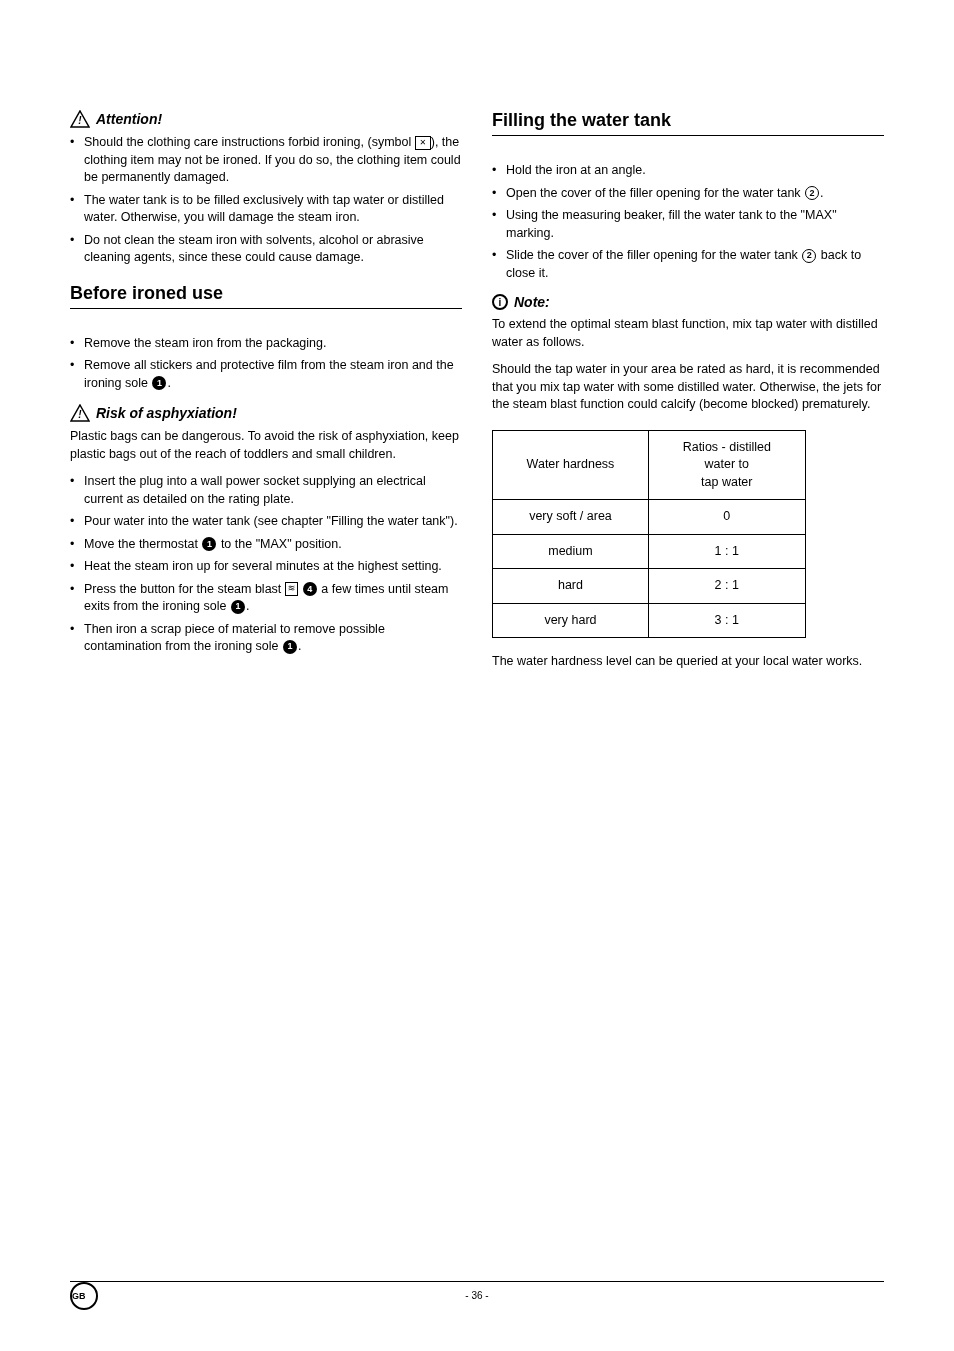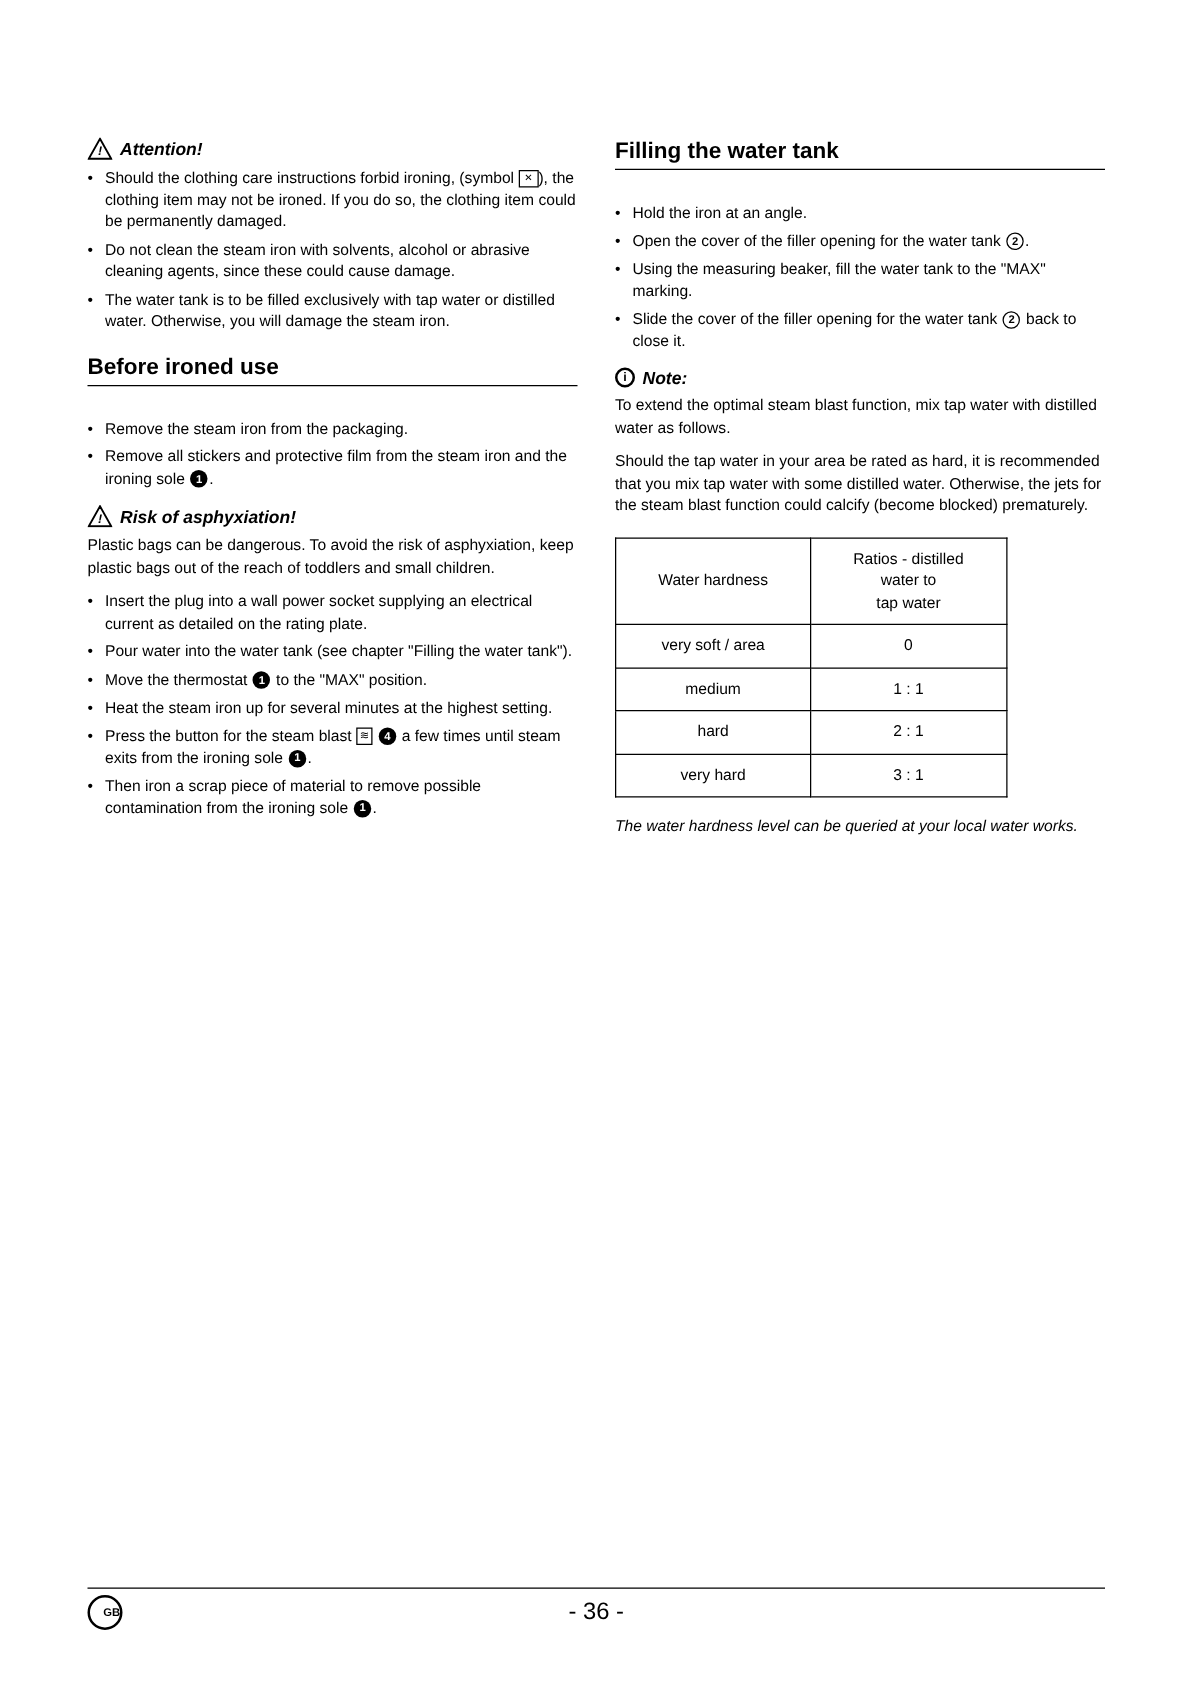--- a/index.html
+++ b/index.html
@@ -223,31 +223,31 @@
       border-top: 1px solid #000;
       padding-top: 8px;
       margin: 0 70px;
     }
 
     .footer-gb {
       position: absolute;
       left: 0;
       display: flex;
       align-items: center;
-      justify-content: flex-end;
+      justify-content: flex-start;
       width: 28px;
       height: 28px;
       border: 2px solid #000;
       border-radius: 50%;
       font-size: 9px;
       font-weight: bold;
     }
 
     .footer-page {
-      font-size: 19px;
+      font-size: 10px;
     }
 
     .section-gap {
       margin-bottom: 16px;
     }
   </style>
 </head>
 <body>
 
 <div class="crop-mark crop-tl-h"></div>
@@ -286,22 +286,22 @@
           <span style="position:relative;display:inline-block;width:20px;height:18px;">
             <svg width="20" height="18" viewBox="0 0 20 18">
               <polygon points="10,1 19,17 1,17" fill="none" stroke="#000" stroke-width="1.5"></polygon>
               <text x="10" y="14" text-anchor="middle" font-size="10" font-weight="bold" fill="#000">!</text>
             </svg>
           </span>
           <em>Attention!</em>
         </div>
         <ul class="bullet-list">
           <li>Should the clothing care instructions forbid ironing, (symbol <span style="display:inline-flex;align-items:center;justify-content:center;width:16px;height:14px;border:1.5px solid #000;font-size:8px;vertical-align:middle;">✕</span>), the clothing item may not be ironed. If you do so, the clothing item could be permanently damaged.</li>
+          <li>The water tank is to be filled exclusively with tap water or distilled water. Otherwise, you will damage the steam iron.</li>
           <li>Do not clean the steam iron with solvents, alcohol or abrasive cleaning agents, since these could cause damage.</li>
-          <li>The water tank is to be filled exclusively with tap water or distilled water. Otherwise, you will damage the steam iron.</li>
         </ul>
       </div>
 
       <div class="section-gap">
         <div class="section-title">Before ironed use</div>
 
         <ul class="bullet-list">
           <li>Remove the steam iron from the packaging.</li>
           <li>Remove all stickers and protective film from the steam iron and the ironing sole <span class="circle-num-filled">1</span>.</li>
         </ul>
@@ -372,21 +372,21 @@
                 <td>2 : 1</td>
               </tr>
               <tr>
                 <td>very hard</td>
                 <td>3 : 1</td>
               </tr>
             </tbody>
           </table>
         </div>
 
-        <p class="note-text" style="margin-top:10px;font-style:italic;">The water hardness level can be queried at your local water works.</p>
+        <p class="note-text" style="margin-top:10px;">The water hardness level can be queried at your local water works.</p>
       </div>
 
     </div>
   </div>
 
   <div class="footer">
     <div class="footer-gb">
       <span>GB</span>
     </div>
     <span class="footer-page">- 36 -</span>

